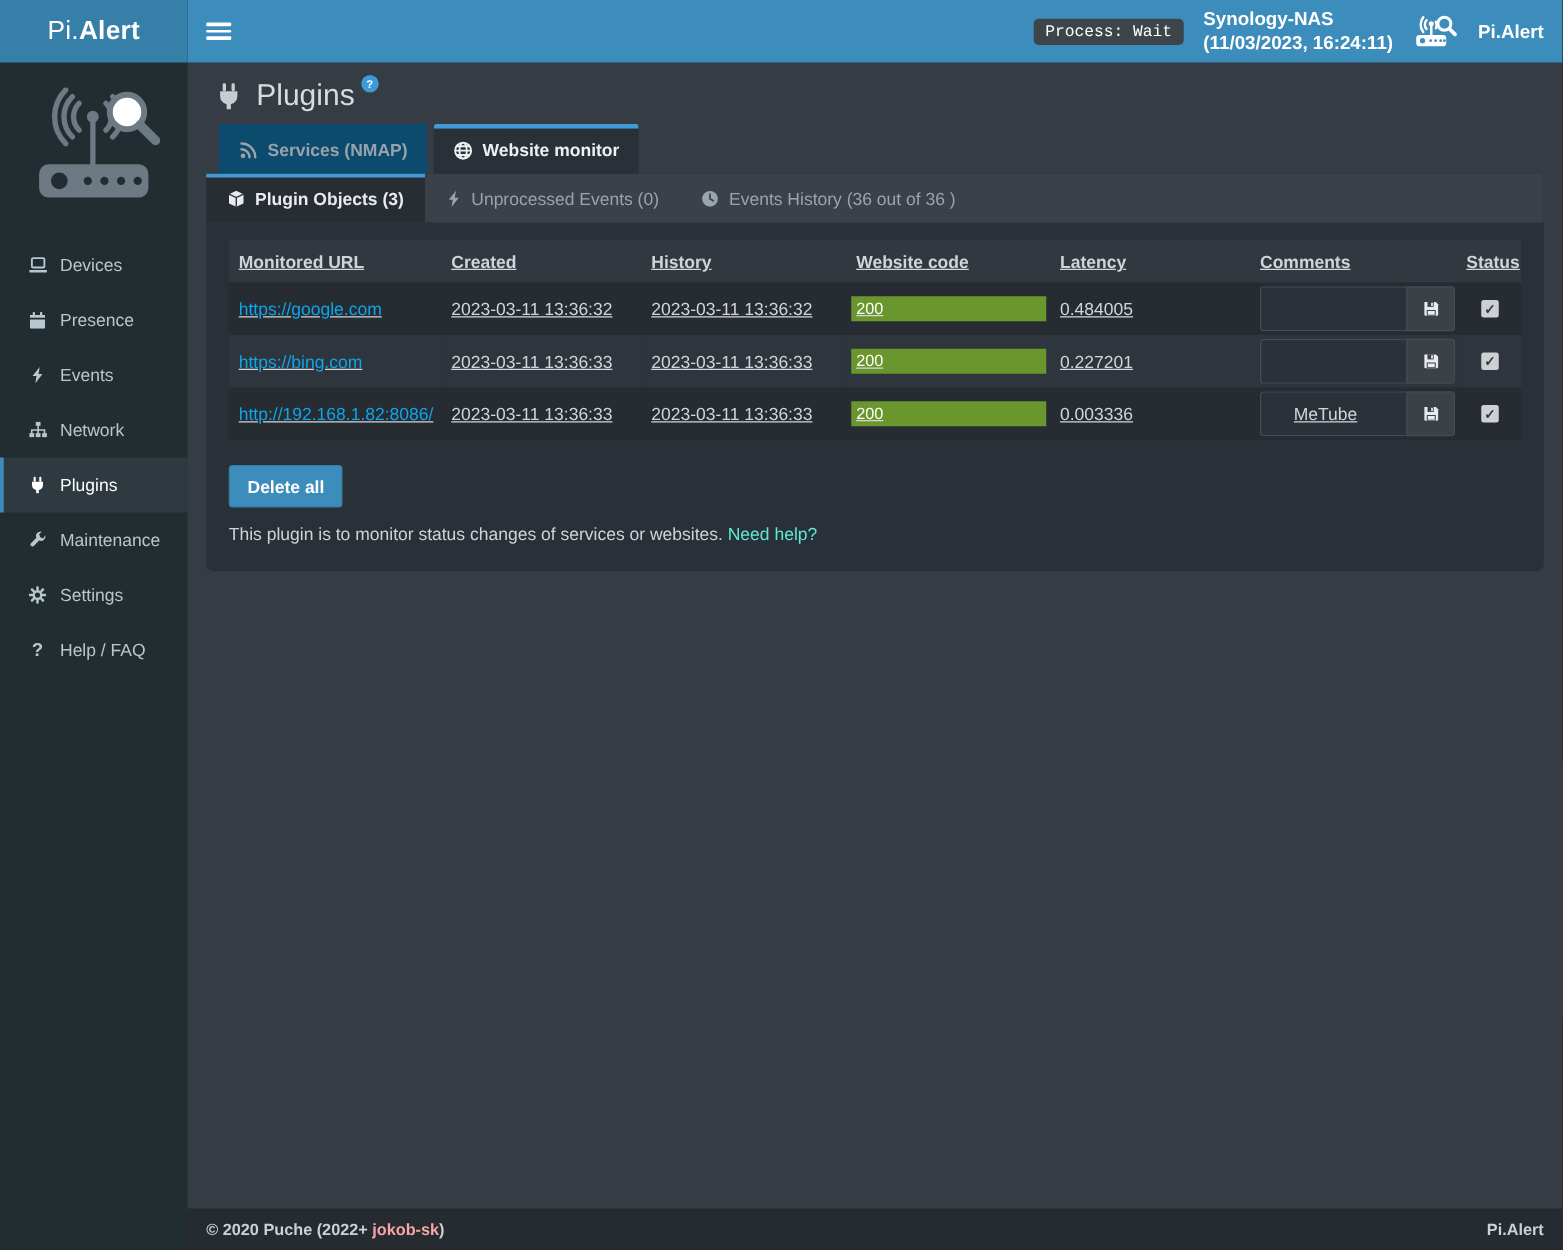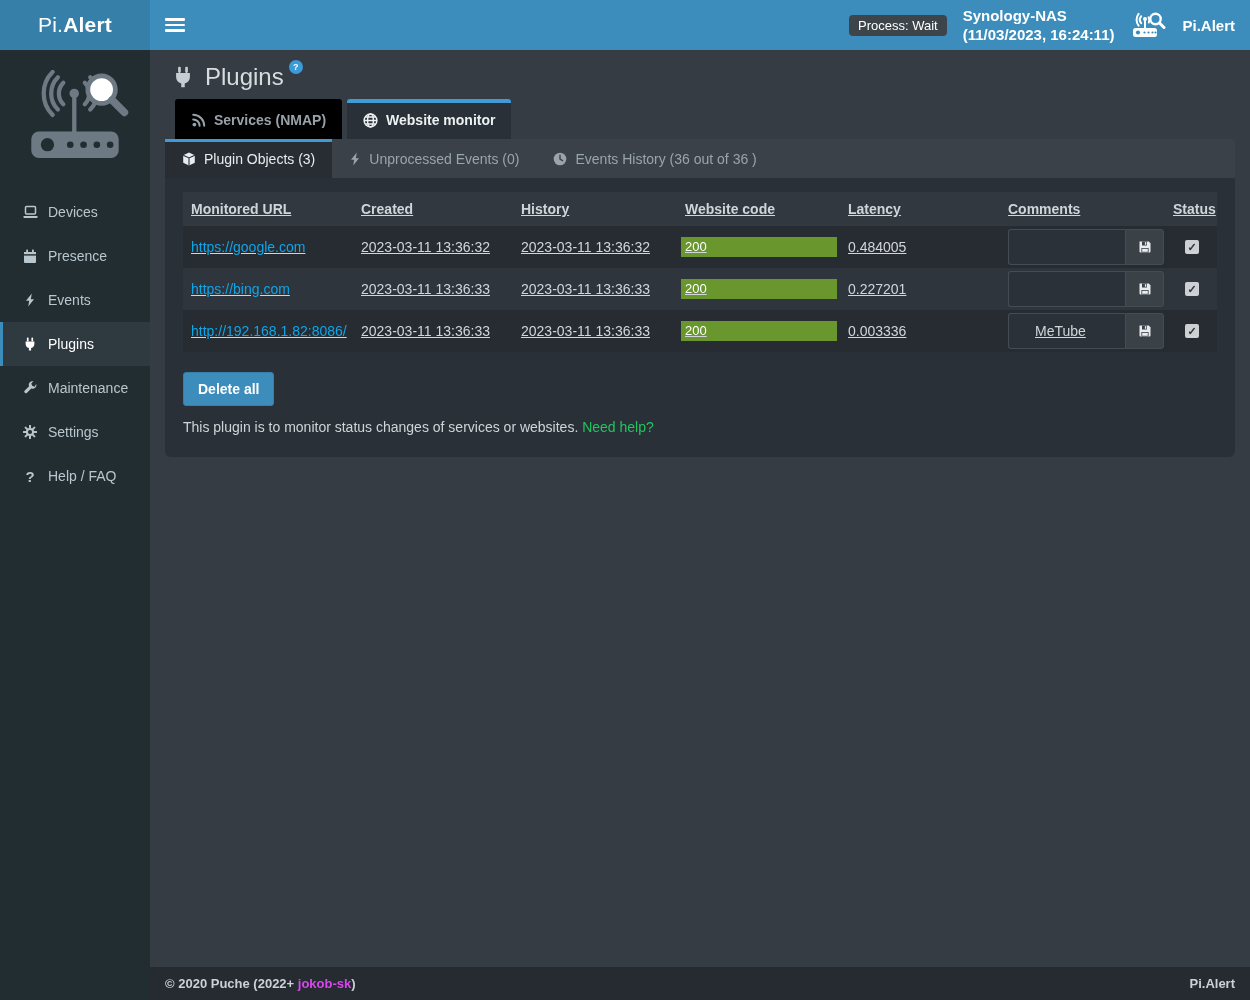--- a/index.html
+++ b/index.html
@@ -17,21 +17,21 @@
     position:absolute; left:0; top:0; width:150px; height:50px;
     background:#367fa9; color:#fff; display:flex; align-items:center; justify-content:center;
     font-size:21px; letter-spacing:.2px; cursor:pointer;
   }
   .brand b { font-weight:700; }
   .navbar { margin-left:150px; height:50px; background:#3c8dbc; display:flex; align-items:center; padding:0 15px; }
   .hamburger { width:20px; display:flex; flex-direction:column; gap:3px; cursor:pointer; }
   .hamburger span { display:block; height:2.5px; background:#fff; border-radius:1px; }
   .nav-right { margin-left:auto; display:flex; align-items:center; gap:16px; color:#fff; }
   .proc-badge {
-    font-family:Liberation Sans, sans-serif; font-size:13px; color:#fff;
+    font-family:Liberation Mono, monospace; font-size:13px; color:#fff;
     background:#3d454b; padding:3px 9px; border-radius:4px; white-space:pre;
   }
   .hostinfo { text-align:left; line-height:1.3; font-size:15px; font-weight:700; }
   .hostinfo .t2 { font-weight:600; }
   .app-name { font-size:15px; font-weight:600; }
   
   .sidebar { position:absolute; top:50px; left:0; width:150px; bottom:0; background:#222d32; }
   .side-logo { height:140px; display:flex; align-items:center; justify-content:center; }
   .menu { list-style:none; }
   .menu-item {
@@ -48,33 +48,33 @@
   .page-title { font-size:24px; font-weight:400; color:#d8dcdf; display:flex; align-items:center; gap:11px; }
   .title-icon { color:#c7cdd2; display:flex; }
   .sup-badge {
     display:inline-flex; align-items:center; justify-content:center;
     width:14px; height:14px; border-radius:50%; background:#3c9ad9; color:#fff;
     font-size:9px; font-weight:700; position:relative; top:-10px; left:-6px; cursor:pointer;
   }
   .outer-tabs { display:flex; align-items:flex-end; margin:8px 15px 0; padding-left:10px; }
   .otab {
     display:flex; align-items:center; gap:8px; font-size:14px; font-weight:600;
-    padding:9px 16px 11px; color:#98a2aa; background:#000000; border-top:4px solid transparent;
+    padding:9px 16px 11px; color:#98a2aa; background:#0c4a6e; border-top:4px solid transparent;
     border-radius:3px 3px 0 0; margin-right:5px; cursor:pointer;
   }
   .otab.active { background:#293037; border-top:4px solid #3f9ad6; color:#eef1f3; }
   .otab .tab-icon { display:flex; }
   
   .box { margin:0 15px; background:#293037; border-radius:0 4px 6px 6px; }
   .inner-tabs { display:flex; background:#3a4149; border-radius:0 4px 0 0; }
   .itab {
     display:flex; align-items:center; gap:8px; font-size:14px; padding:9px 17px 11px;
     color:#9aa4ab; border-top:3px solid transparent; cursor:pointer;
   }
-  .itab.active { background:#272d33; border-top:3px solid #3f9ad6; color:#e9ecee; font-weight:400; }
+  .itab.active { background:#272d33; border-top:3px solid #3f9ad6; color:#e9ecee; font-weight:700; }
   .itab .tab-icon { display:flex; }
   .tab-content { padding:14px 18px 22px; }
   
   table.plugin-table { width:100%; border-collapse:collapse; font-size:14px; table-layout:fixed;text-decoration:underline; }
   .plugin-table thead th {
     background:#31383f; text-align:left; padding:9px 8px; color:#d0d5d9; font-weight:700;
   }
   .plugin-table tbody tr.odd  { background:#262c32; }
   .plugin-table tbody tr.even { background:#2e353c; }
   .plugin-table td { padding:3px 8px; height:42px; vertical-align:middle; color:#d2d6da; }
@@ -99,27 +99,27 @@
     display:flex; align-items:center; justify-content:center;
     color:#31373c; font-size:11px; font-weight:700; cursor:pointer;
   }
   
   .delete-btn {
     margin-top:20px; display:inline-block; background:#3c8dbc; border:1px solid #367fa9;
     border-radius:3px; color:#fff; font-size:14px; font-weight:600; padding:8px 14px;
     font-family:"Liberation Sans", sans-serif; cursor:pointer;
   }
   .plugin-desc { margin-top:13px; font-size:14px; color:#cfd4d8; }
-  .help-link { color:#22c55e; text-decoration:none; cursor:pointer; }
+  .help-link { color:#5eead4; text-decoration:none; cursor:pointer; }
   .footer {
     position:absolute; left:150px; right:0; bottom:0; height:33px; background:#262b31;
     display:flex; align-items:center; justify-content:space-between; padding:0 15px;
     color:#ccd1d5; font-size:13px; font-weight:700;
   }
-  .footer a { color:#d946ef; text-decoration:none; font-weight:700; }
+  .footer a { color:#fca5a5; text-decoration:none; font-weight:700; }
   svg { display:block; }
 </style>
 </head>
 <body>
 
 <div class="topbar">
   <div class="brand">
     <span><span>Pi.</span><b>Alert</b></span>
   </div>
   <div class="navbar">
@@ -201,20 +201,32 @@
       </span>
       <span>Presence</span>
     </li>
     <li class="menu-item">
       <span class="mi-icon">
         <svg width="12" height="14" viewBox="0 0 12 14">
             <path d="M7.8 0.5 2 7.8h3.2L4.2 13.5 10 6.2H6.8Z" fill="currentColor"></path>
           </svg>
       </span>
       <span>Events</span>
+    </li>
+    <li class="menu-item">
+      <span class="mi-icon">
+        <svg width="15" height="14" viewBox="0 0 15 14">
+            <rect x="5.6" y="0.5" width="3.8" height="3.2" fill="currentColor"></rect>
+            <rect x="0.5" y="9.5" width="3.8" height="3.2" fill="currentColor"></rect>
+            <rect x="5.6" y="9.5" width="3.8" height="3.2" fill="currentColor"></rect>
+            <rect x="10.7" y="9.5" width="3.8" height="3.2" fill="currentColor"></rect>
+            <path d="M7.5 3.7v3M2.4 9.5V7h10.2v2.5M7.5 7v2.5" fill="none" stroke="currentColor" stroke-width="1.3"></path>
+          </svg>
+      </span>
+      <span>Network</span>
     </li>
     <li class="menu-item active">
       <span class="mi-icon">
         <svg width="14" height="14" viewBox="0 0 14 14">
             <rect x="3.9" y="0.4" width="1.7" height="4" rx="0.7" fill="currentColor"></rect>
             <rect x="8.4" y="0.4" width="1.7" height="4" rx="0.7" fill="currentColor"></rect>
             <path d="M2.6 4.4h8.8v2.4a4.4 4.4 0 0 1-3.3 4.26V13.6H5.9v-2.54A4.4 4.4 0 0 1 2.6 6.8Z" fill="currentColor"></path>
           </svg>
       </span>
       <span>Plugins</span>

